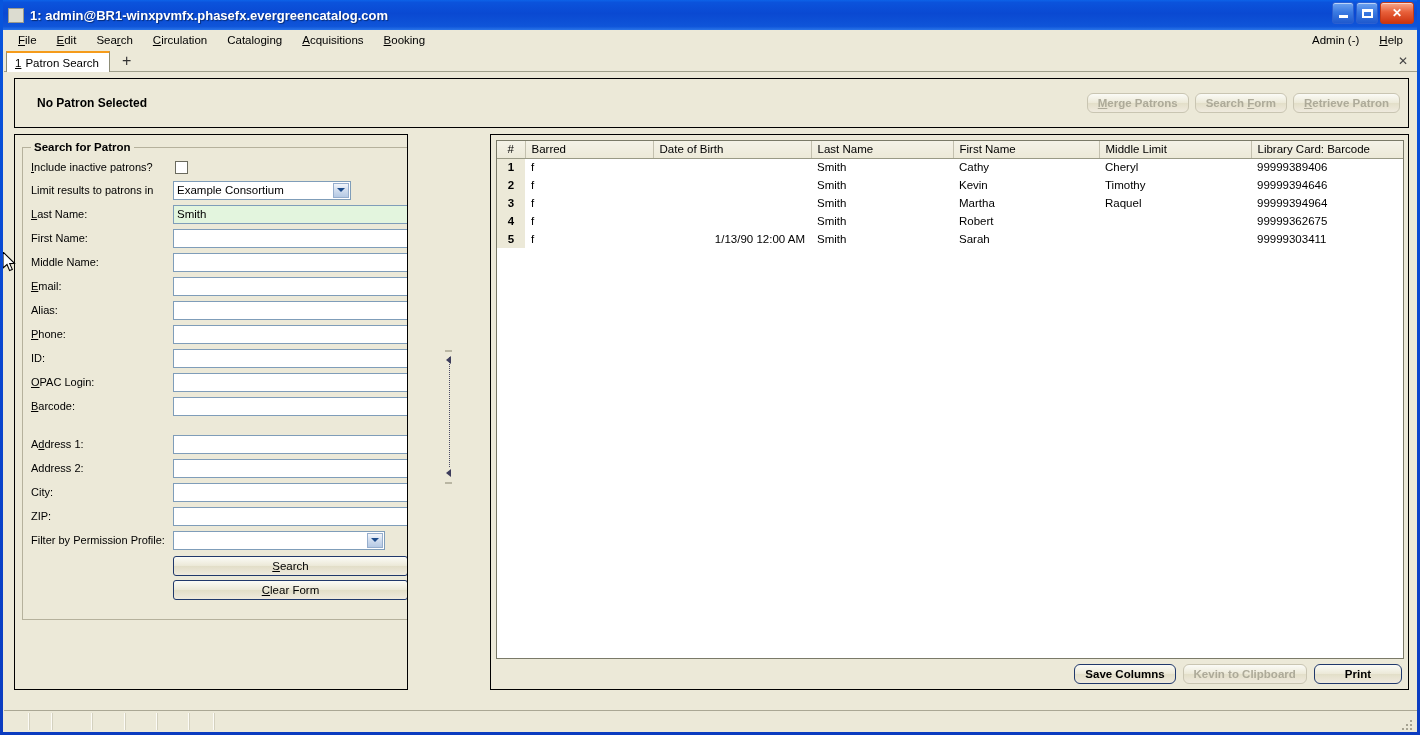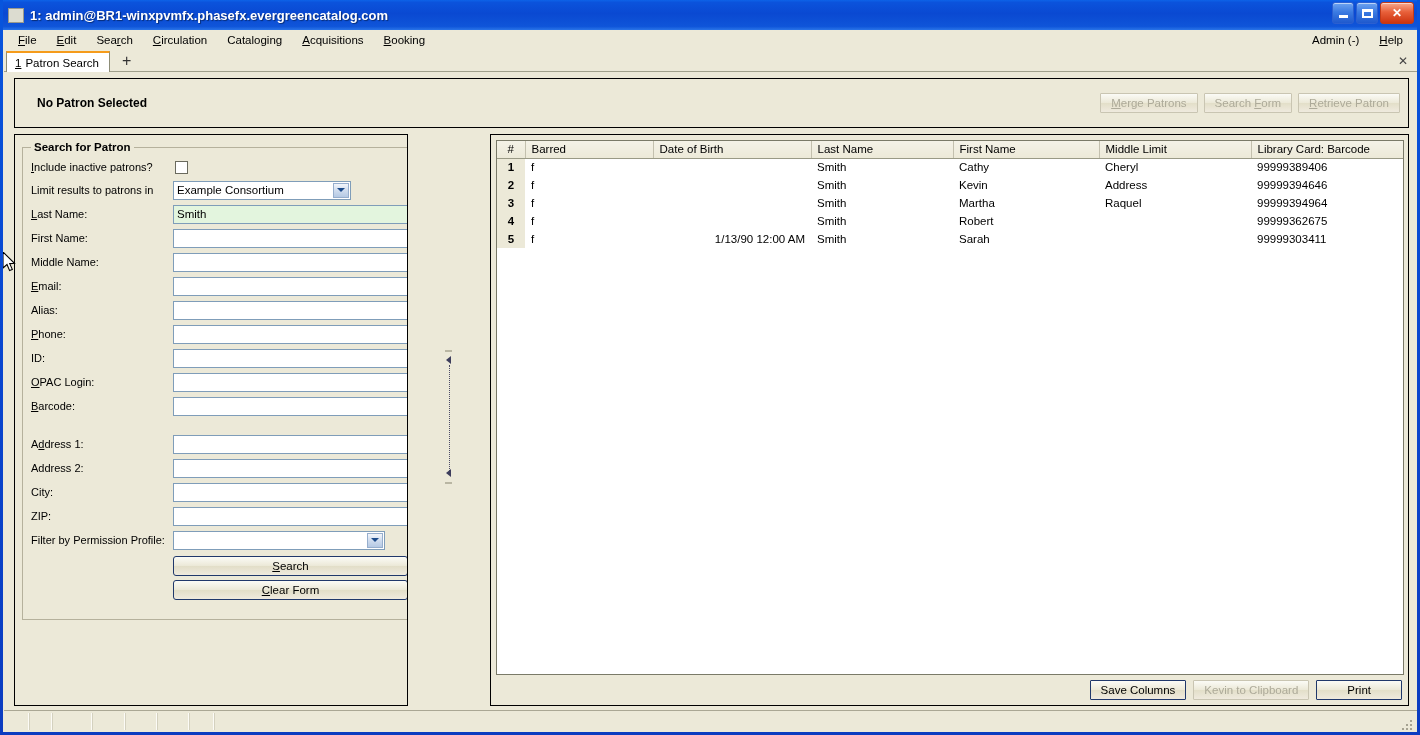--- a/index.html
+++ b/index.html
@@ -119,35 +119,36 @@
     display: flex; align-items: center;
     padding: 0 8px 0 22px;
     position: relative;
   }
   .patron-title { font-weight: bold; font-size: 12px; }
   .patron-actions { margin-left: auto; display: flex; gap: 6px; }
 
   .btn {
     background: linear-gradient(to bottom,#fbfbf6 0%,#ece9d8 48%,#e3dfc9 52%,#efeade 100%);
     border: 1px solid #95917f;
-    border-radius: 1px;
+    border-radius: 6px;
     padding: 3px 10px;
     font-size: 11.5px;
     color: #000;
     white-space: nowrap;
     cursor: default;
+    font-weight: bold;
   }
   .btn.strong { border: 1px solid #20386b; }
   .btn.disabled { color: #adaa99; border-color: #c9c5b2; }
 
   
   .main {
     flex: 1 1 auto;
     display: flex;
-    margin: 6px 8px 0 10px;
+    margin: 6px 8px 16px 10px;
     min-height: 0;
     gap: 36px;
   }
 
   
   .left-pane {
     flex: 0 0 394px;
     border: 1px solid #000;
     background: #ece9d8;
     padding: 6px 6px 6px 7px;
@@ -546,21 +547,21 @@
                 <td class="c-card">99999389406</td>
                 <td></td>
                   <td></td>
               </tr>
               <tr>
                 <td class="c-num">2</td>
                 <td>f</td>
                 <td class="c-dob"></td>
                 <td>Smith</td>
                 <td>Kevin</td>
-                <td>Address</td>
+                <td>Timothy</td>
                 <td class="c-card">99999394646</td>
                 <td></td>
                   <td></td>
               </tr>
               <tr>
                 <td class="c-num">3</td>
                 <td>f</td>
                 <td class="c-dob"></td>
                 <td>Smith</td>
                 <td>Martha</td>

